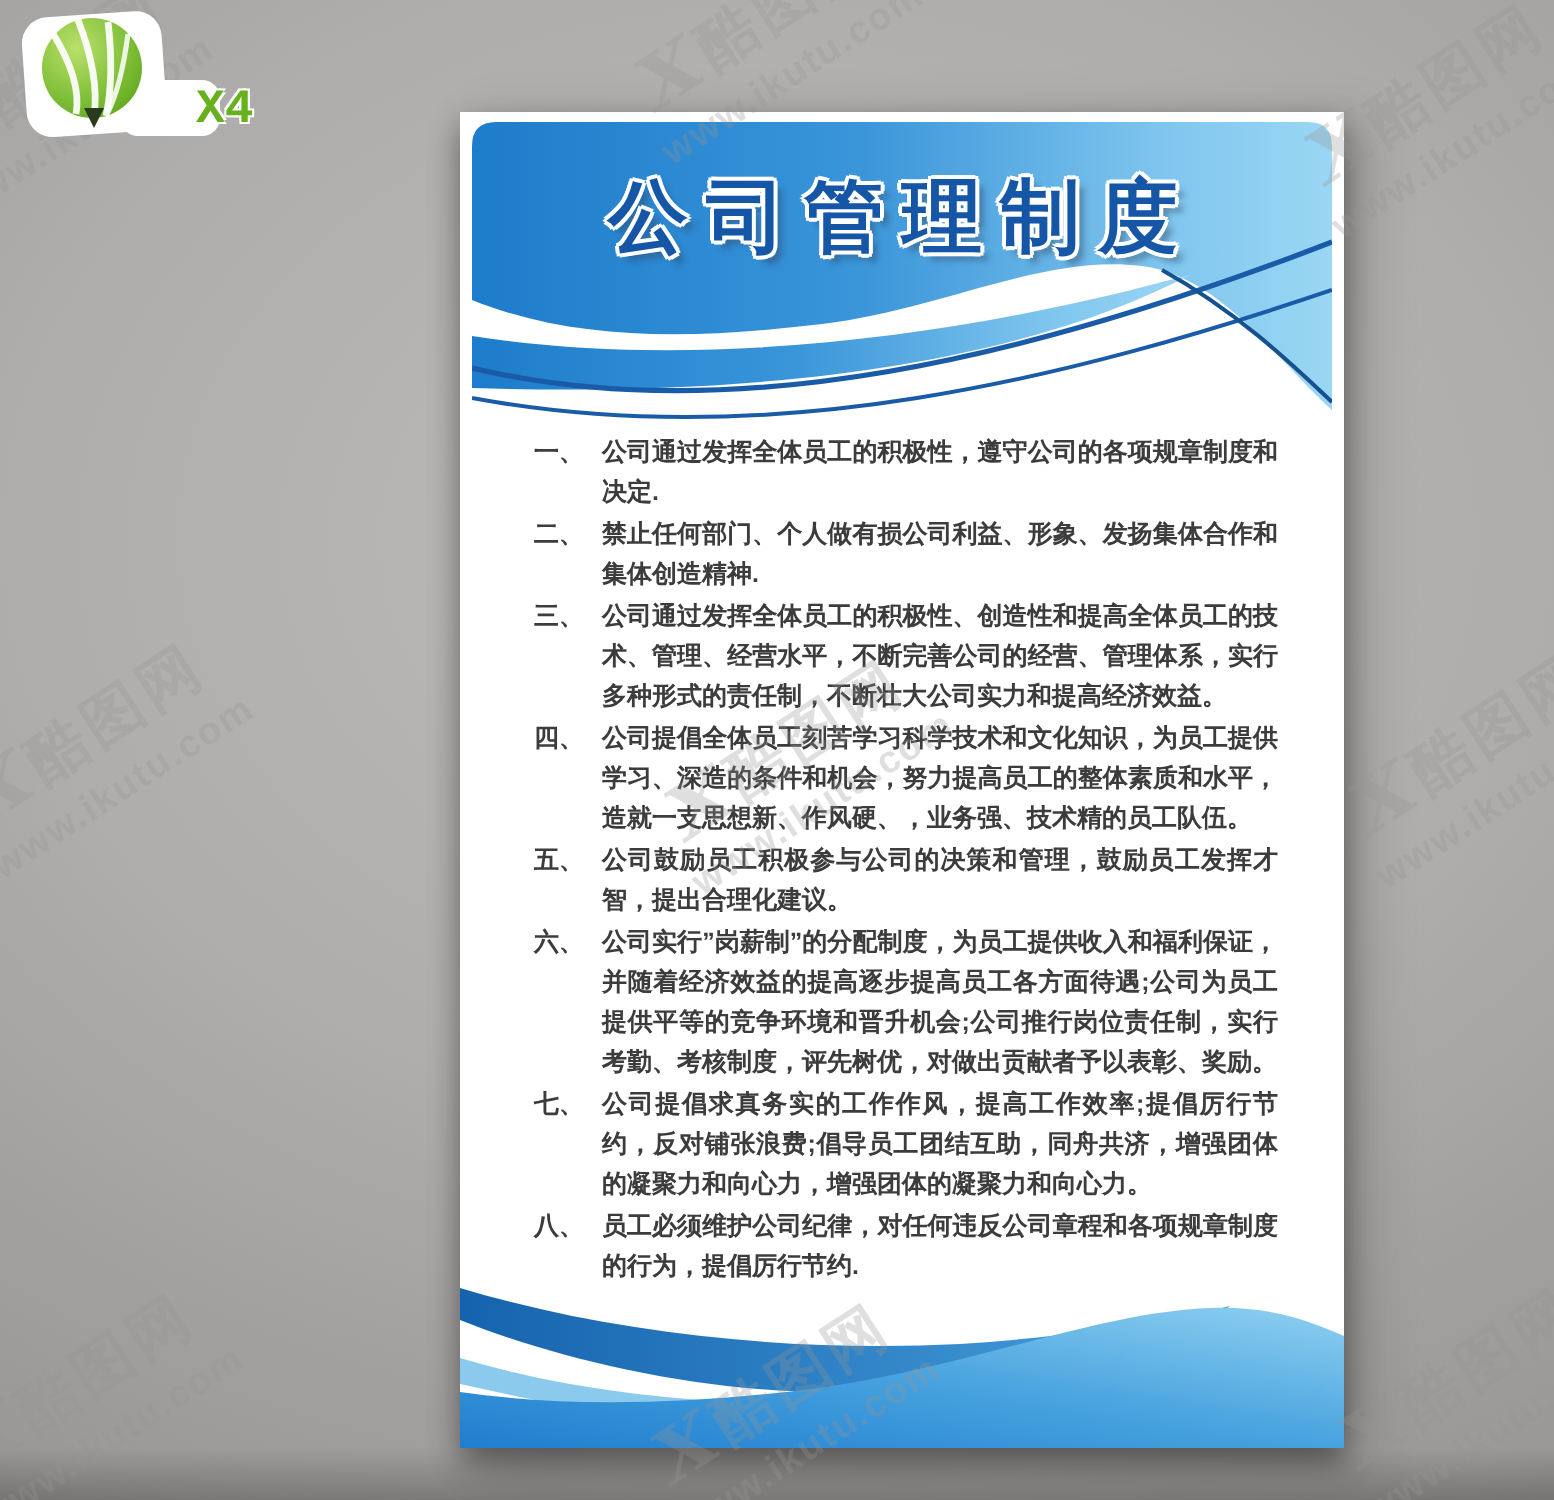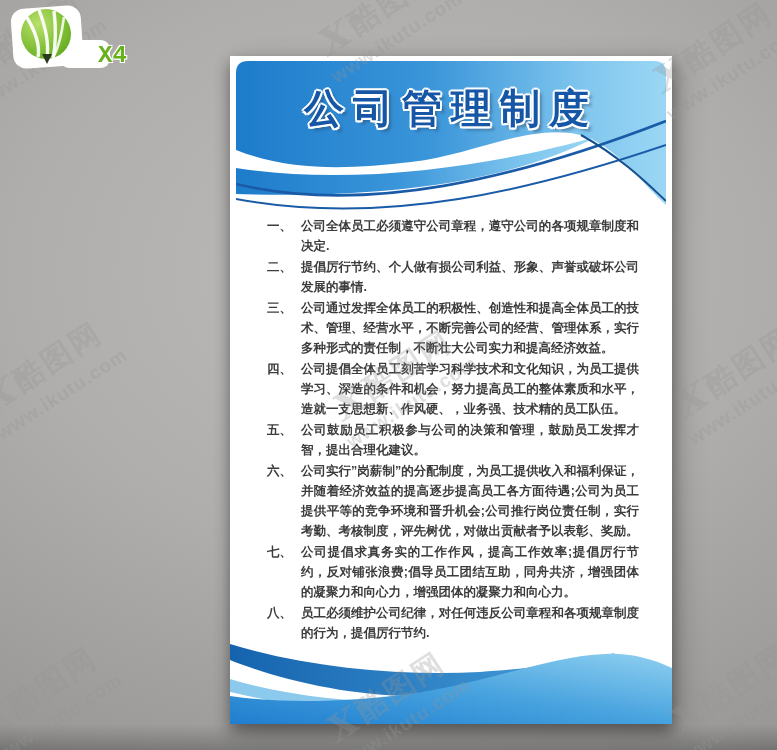--- a/index.html
+++ b/index.html
@@ -89,25 +89,25 @@
         <path d="M0,123 C130,154 280,118 430,60" fill="none" stroke="#1a5ba8" stroke-width="2.6"></path>
         <path d="M0,138 C150,166 300,128 430,84" fill="none" stroke="#1a5ba8" stroke-width="2"></path>
         <path d="M345,74 C385,96 415,126 430,140" fill="none" stroke="#15508f" stroke-width="2"></path>
       </svg>
       <div class="poster-title">公司管理制度</div>
     </div>
 
     <ol class="rules">
       <li class="rule">
         <span class="rule-num">一、</span>
-        <span class="rule-text">公司全体员工必须遵守公司章程，遵守公司的各项规章制度和决定.</span>
+        <span class="rule-text">公司通过发挥全体员工的积极性，遵守公司的各项规章制度和决定.</span>
       </li>
       <li class="rule">
         <span class="rule-num">二、</span>
-        <span class="rule-text">提倡厉行节约、个人做有损公司利益、形象、声誉或破坏公司发展的事情.</span>
+        <span class="rule-text">禁止任何部门、个人做有损公司利益、形象、发扬集体合作和集体创造精神.</span>
       </li>
       <li class="rule">
         <span class="rule-num">三、</span>
         <span class="rule-text">公司通过发挥全体员工的积极性、创造性和提高全体员工的技术、管理、经营水平，不断完善公司的经营、管理体系，实行多种形式的责任制，不断壮大公司实力和提高经济效益。</span>
       </li>
       <li class="rule">
         <span class="rule-num">四、</span>
         <span class="rule-text">公司提倡全体员工刻苦学习科学技术和文化知识，为员工提供学习、深造的条件和机会，努力提高员工的整体素质和水平，造就一支思想新、作风硬、，业务强、技术精的员工队伍。</span>
       </li>
       <li class="rule">

